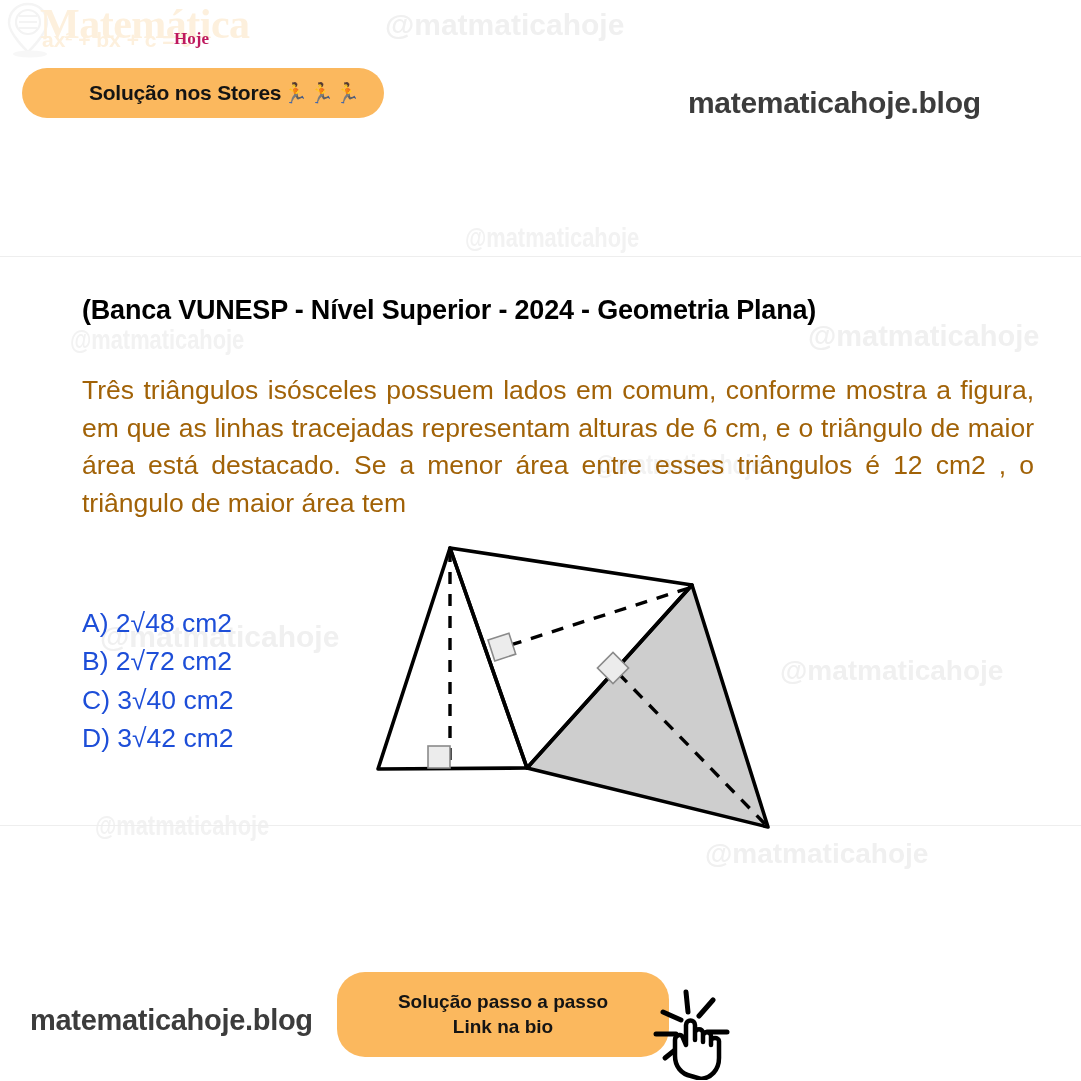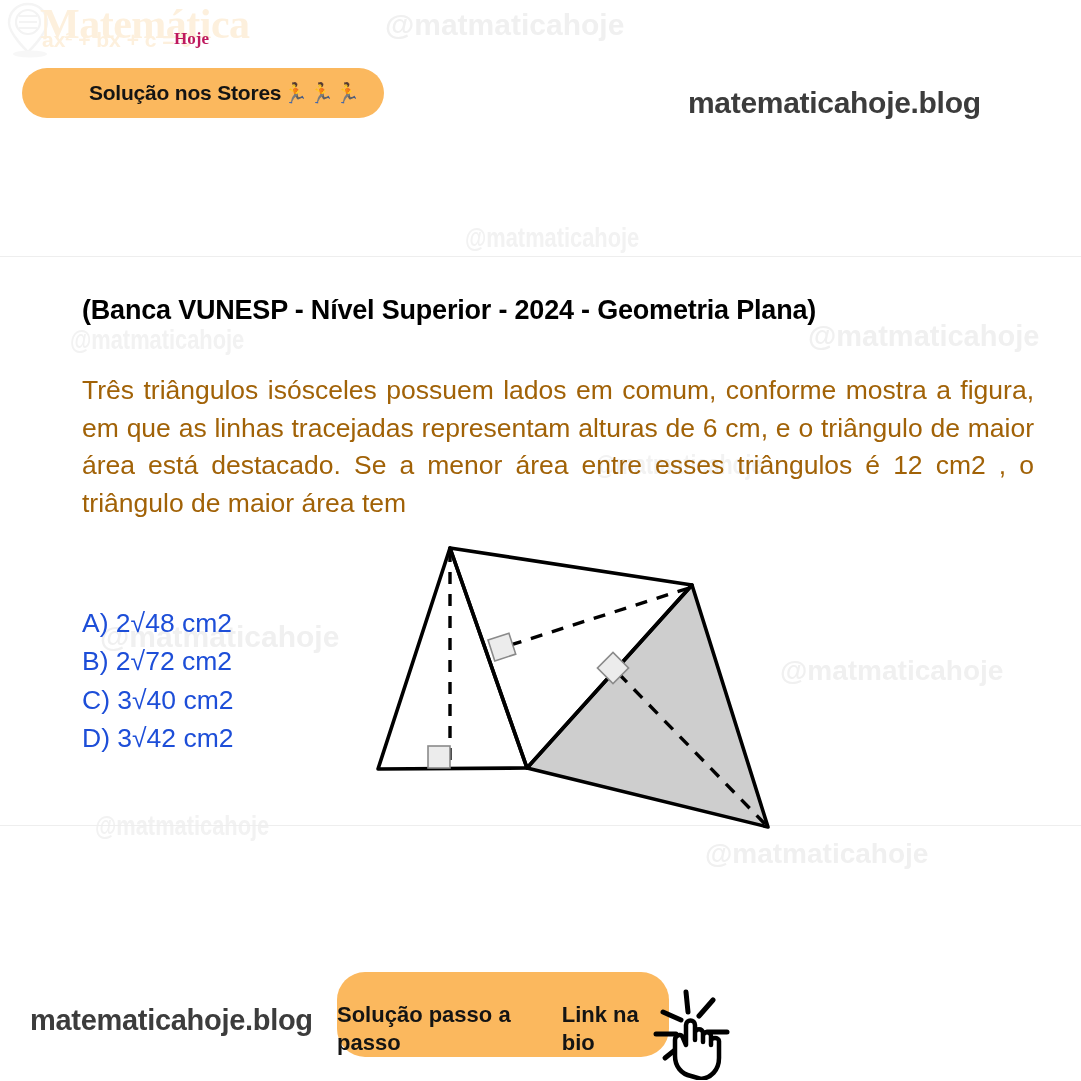--- a/index.html
+++ b/index.html
@@ -101,24 +101,23 @@
     font-size: 20px;
     margin-left: 2px;
     letter-spacing: 1px;
   }
 
   #cta-button {
     left: 337px;
     top: 972px;
     width: 332px;
     height: 85px;
-    flex-direction: row;
+    flex-direction: column;
     line-height: 1.28;
-    font-size: 22px;
-    align-items: flex-end;
+    font-size: 19px;
   }
 
   #cursor-icon {
     position: absolute;
     left: 643px;
     top: 988px;
     width: 95px;
     height: 92px;
   }
 

